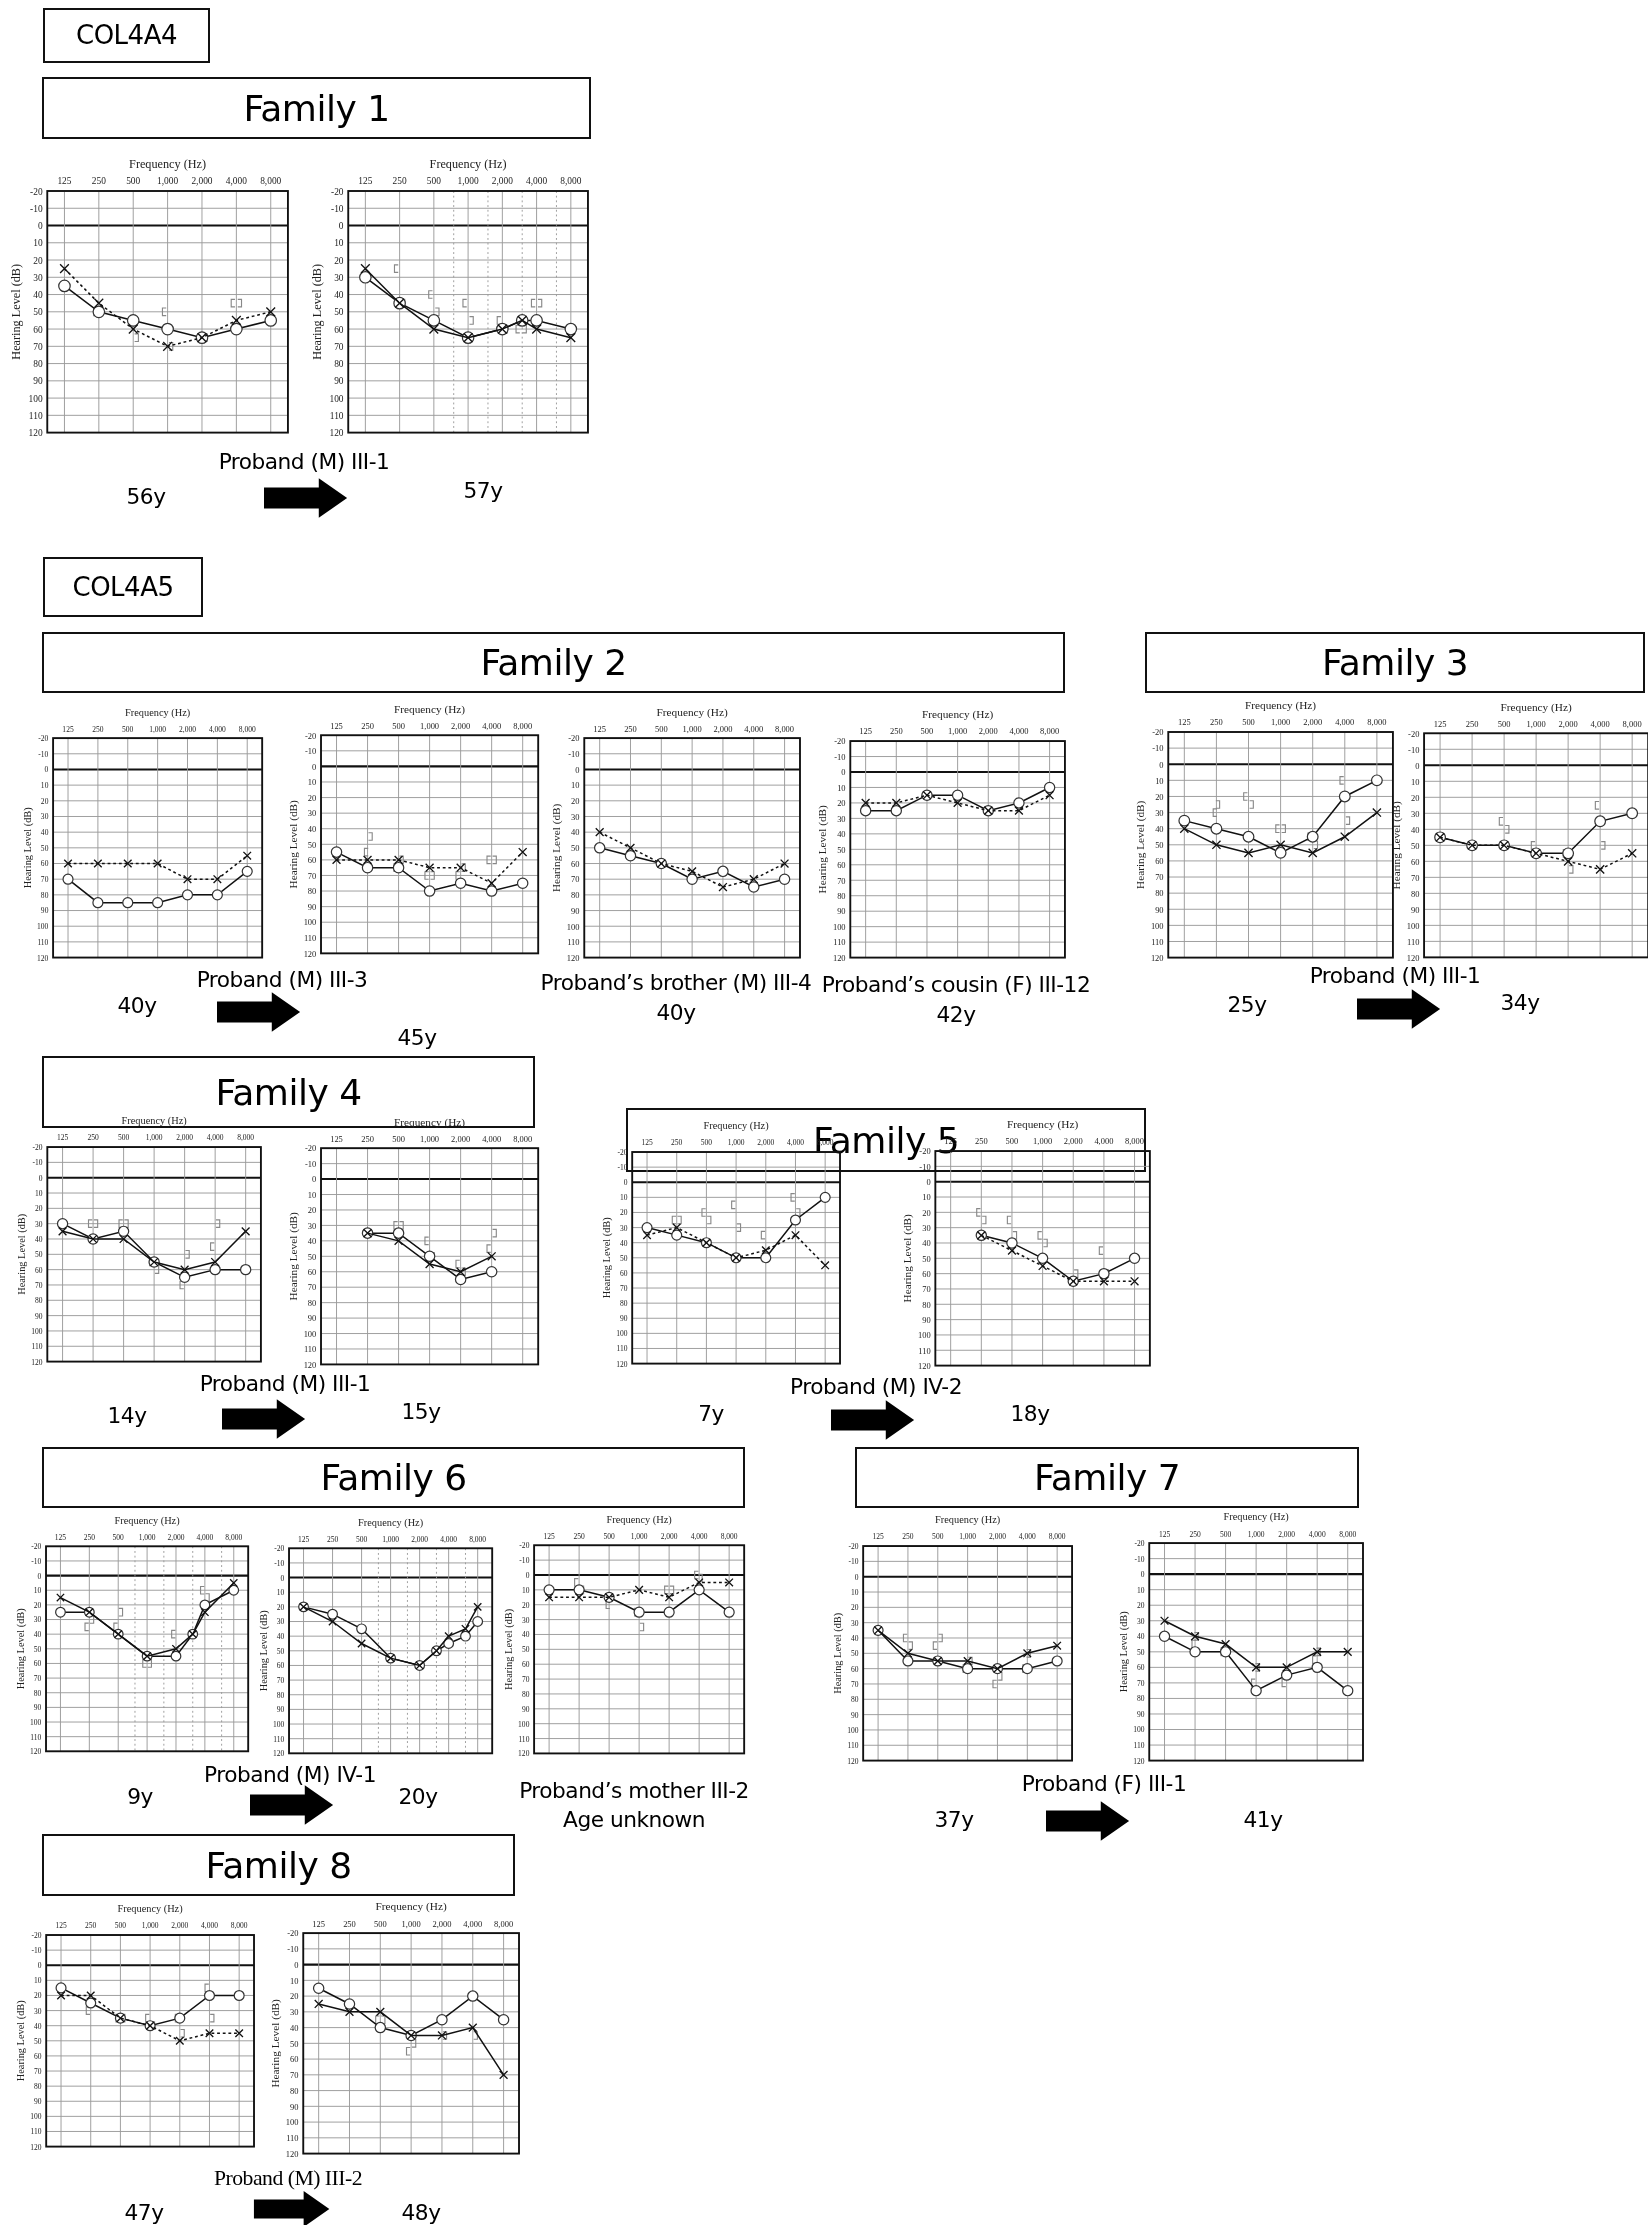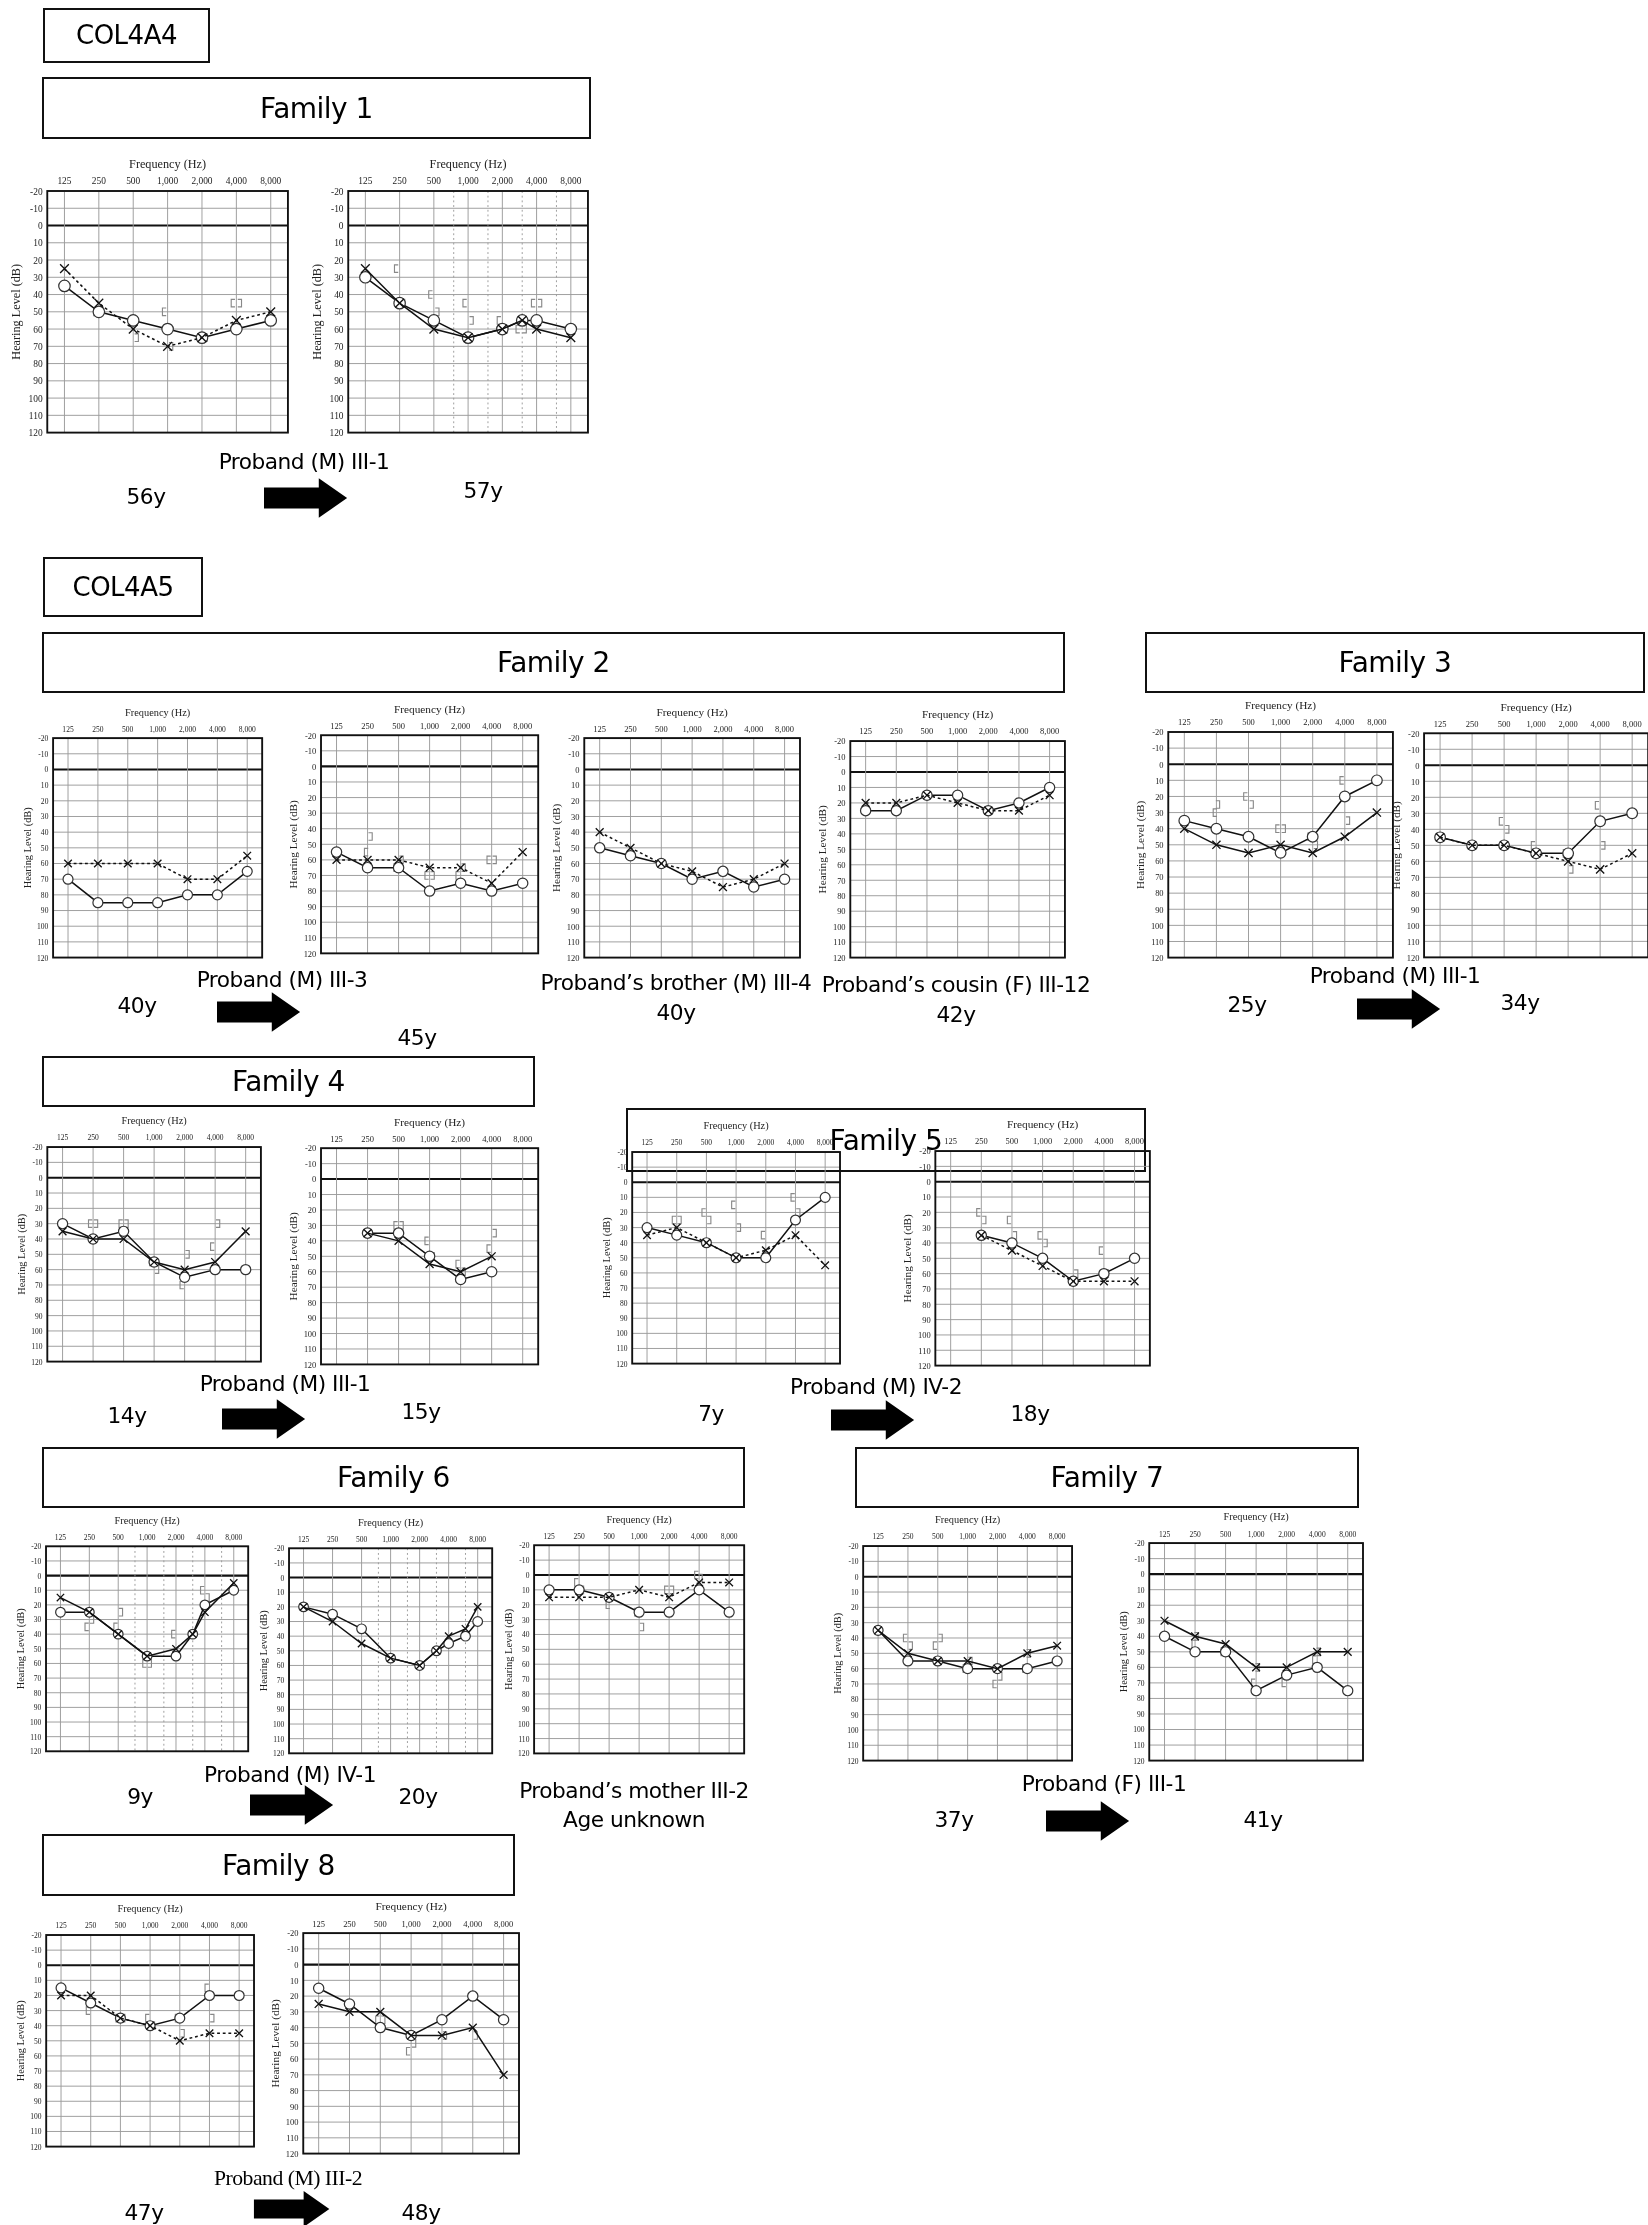--- a/index.html
+++ b/index.html
@@ -1,17 +1,17 @@
 <!DOCTYPE html>
 <html style="font-size:15px"><head>
 <meta charset="utf-8">
 <style>
   html,body{margin:0;padding:0;background:#ffffff;}
   body{width:1649px;height:2225px;position:relative;overflow:hidden;font-family:"Liberation Sans","DejaVu Sans",sans-serif;color:#000;}
-  .box{position:absolute;border:2.8px solid #111;box-sizing:border-box;display:flex;align-items:center;justify-content:center;font-family:"DejaVu Sans","Liberation Sans",sans-serif;font-size:28px;letter-spacing:-0.5px;}
+  .box{position:absolute;border:2.8px solid #111;box-sizing:border-box;display:flex;align-items:center;justify-content:center;font-family:"DejaVu Sans","Liberation Sans",sans-serif;font-size:36px;letter-spacing:-0.5px;}
   .box.gene{font-size:26px;}
   .lbl{position:absolute;font-family:"DejaVu Sans","Liberation Sans",sans-serif;font-size:21.7px;white-space:nowrap;transform:translateX(-50%);letter-spacing:-0.5px;line-height:1.2;text-align:center;}
   .arrow{position:absolute;}
   .chart{position:absolute;overflow:visible;}
   .chart svg{position:absolute;left:0;top:0;overflow:visible;}
   .tick{font-family:"Liberation Serif","DejaVu Serif",serif;fill:#222;}
 </style>
 </head>
 <body>
 
@@ -24,21 +24,21 @@
 
 <div class="box" style="left:42px;top:77px;width:549px;height:62px;">
     <span>Family 1</span>
   </div>
 <div class="box" style="left:42px;top:632px;width:1023px;height:61px;">
     <span>Family 2</span>
   </div>
 <div class="box" style="left:1145px;top:632px;width:500px;height:61px;">
     <span>Family 3</span>
   </div>
-<div class="box" style="left:42px;top:1056px;width:493px;height:51px;align-items:center;">
+<div class="box" style="left:42px;top:1056px;width:493px;height:72px;align-items:center;">
     <span>Family 4</span>
   </div>
 <div class="box" style="left:626px;top:1108px;width:520px;height:64px;">
     <span>Family 5</span>
   </div>
 <div class="box" style="left:42px;top:1447px;width:703px;height:61px;">
     <span>Family 6</span>
   </div>
 <div class="box" style="left:855px;top:1447px;width:504px;height:61px;">
     <span>Family 7</span>

